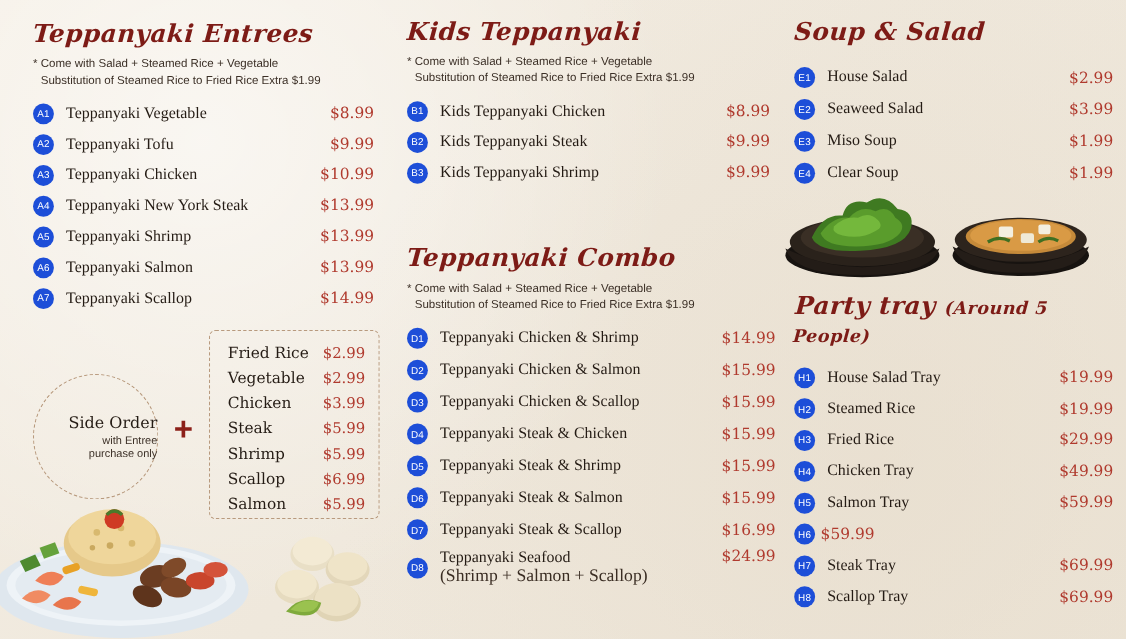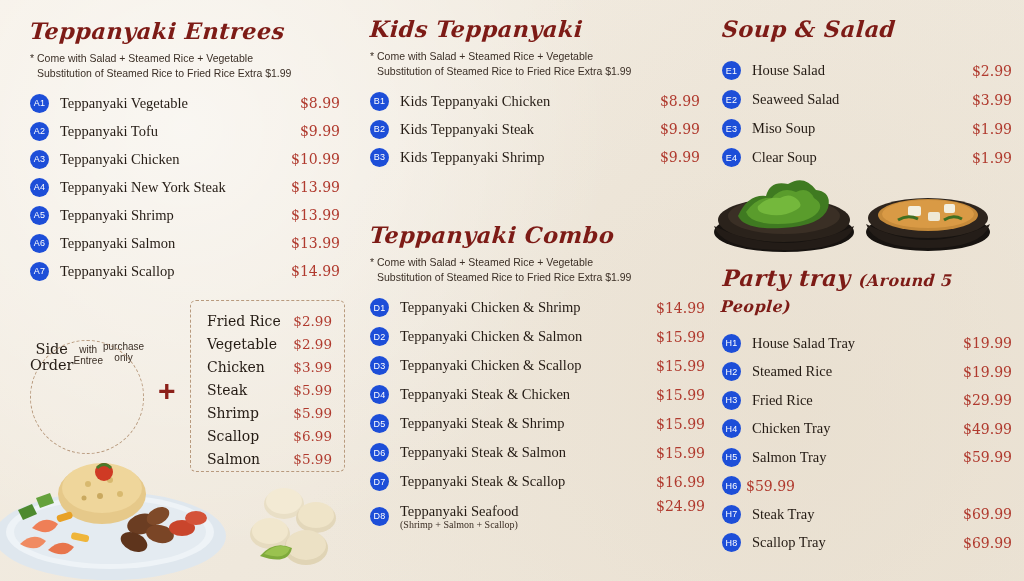--- a/index.html
+++ b/index.html
@@ -84,21 +84,21 @@
   .item-name {
     font-family: Liberation Serif, serif;
     font-size: 14.5px;
     color: #241b14;
     margin-left: 11px;
     flex: 1 1 auto;
     white-space: nowrap;
   }
   .item-name .sub {
     display: block;
-    font-size: 10px;
+    font-size: 16px;
     color: #3a2d23;
     margin-top: -1px;
   }
   .item-price {
     font-family: "DejaVu Serif", serif;
     font-size: 14px;
     color: #b03a2e;
     text-align: right;
     flex: 0 0 auto;
     min-width: 54px;
@@ -114,22 +114,22 @@
   }
   .side-circle {
     position: absolute;
     left: 8px;
     top: 44px;
     width: 112px;
     height: 112px;
     border: 1.4px dashed #b89a7e;
     border-radius: 50%;
     display: flex;
-    flex-direction: row;
-    align-items: flex-start;
+    flex-direction: column;
+    align-items: flex-end;
     justify-content: center;
     text-align: center;
   }
   .side-circle .t1 {
     font-family: "DejaVu Serif", serif;
     font-size: 14.5px;
     color: #241b14;
   }
   .side-circle .t2 {
     font-family: "Liberation Sans", sans-serif;

